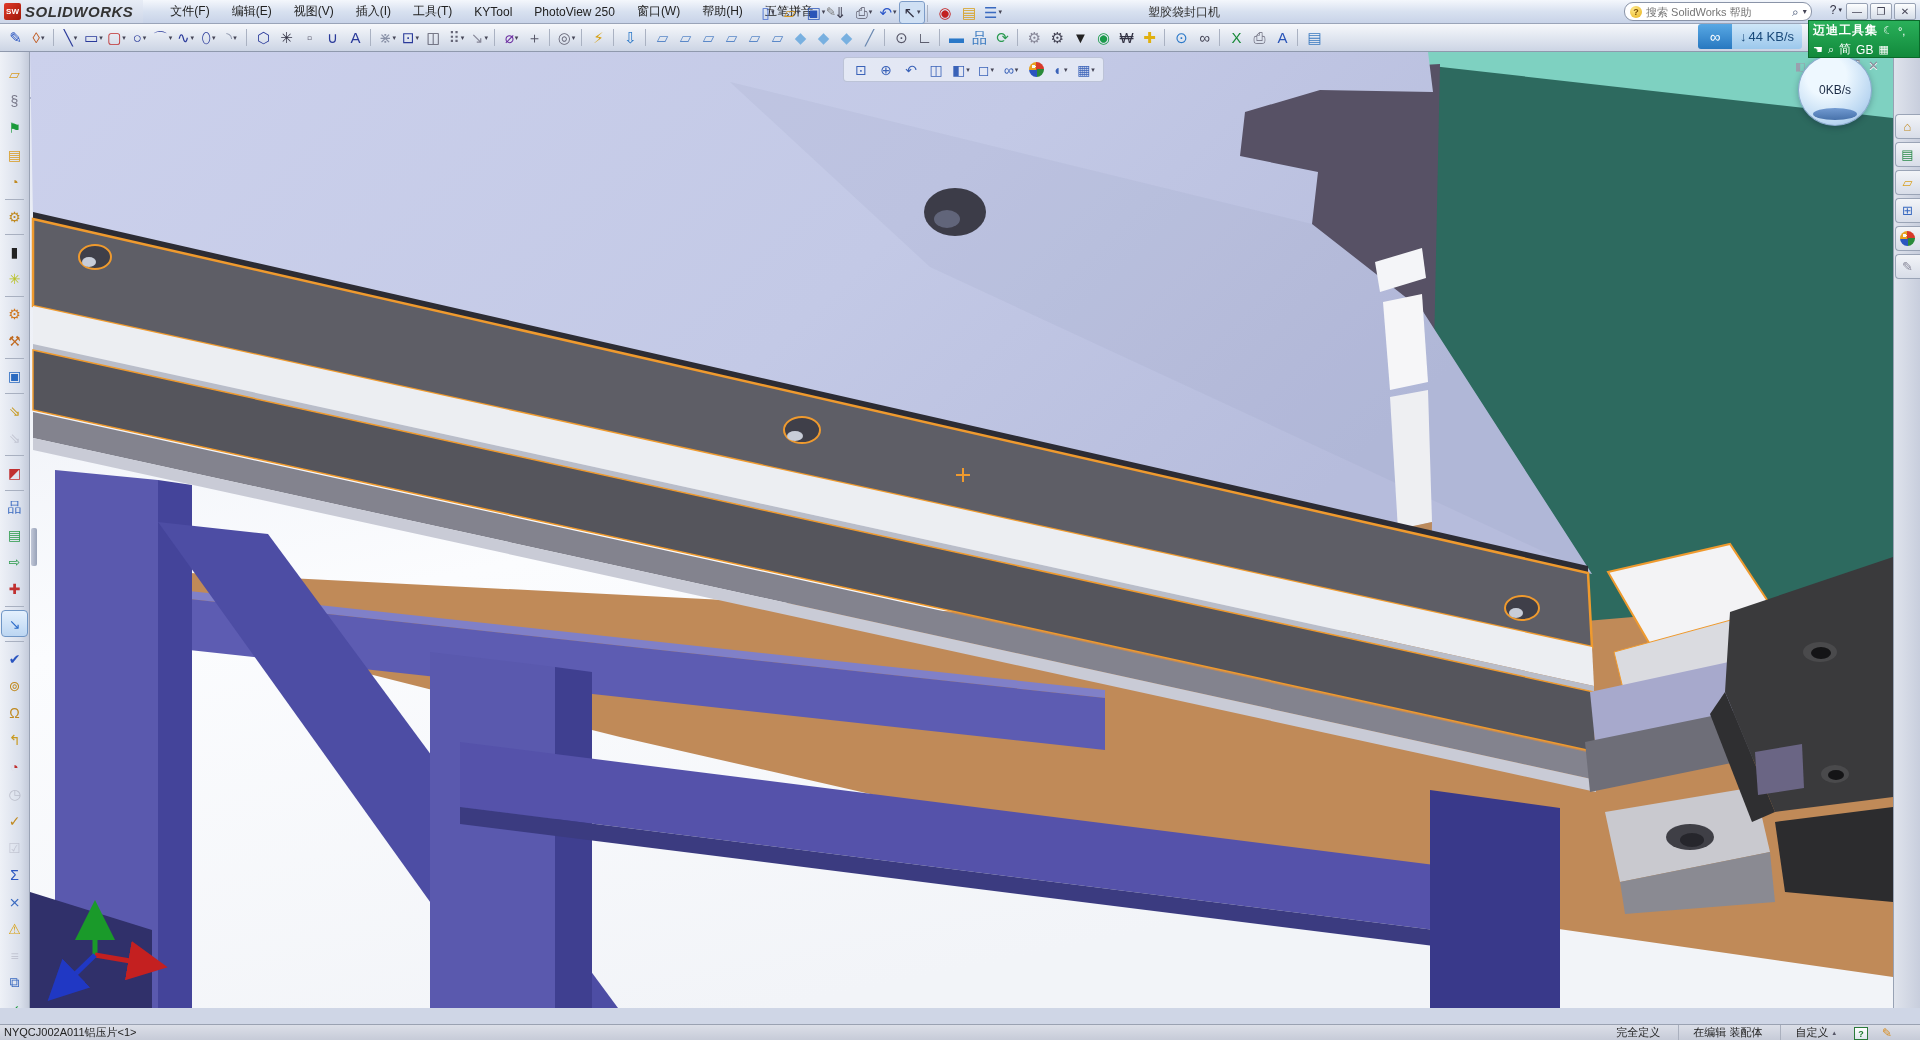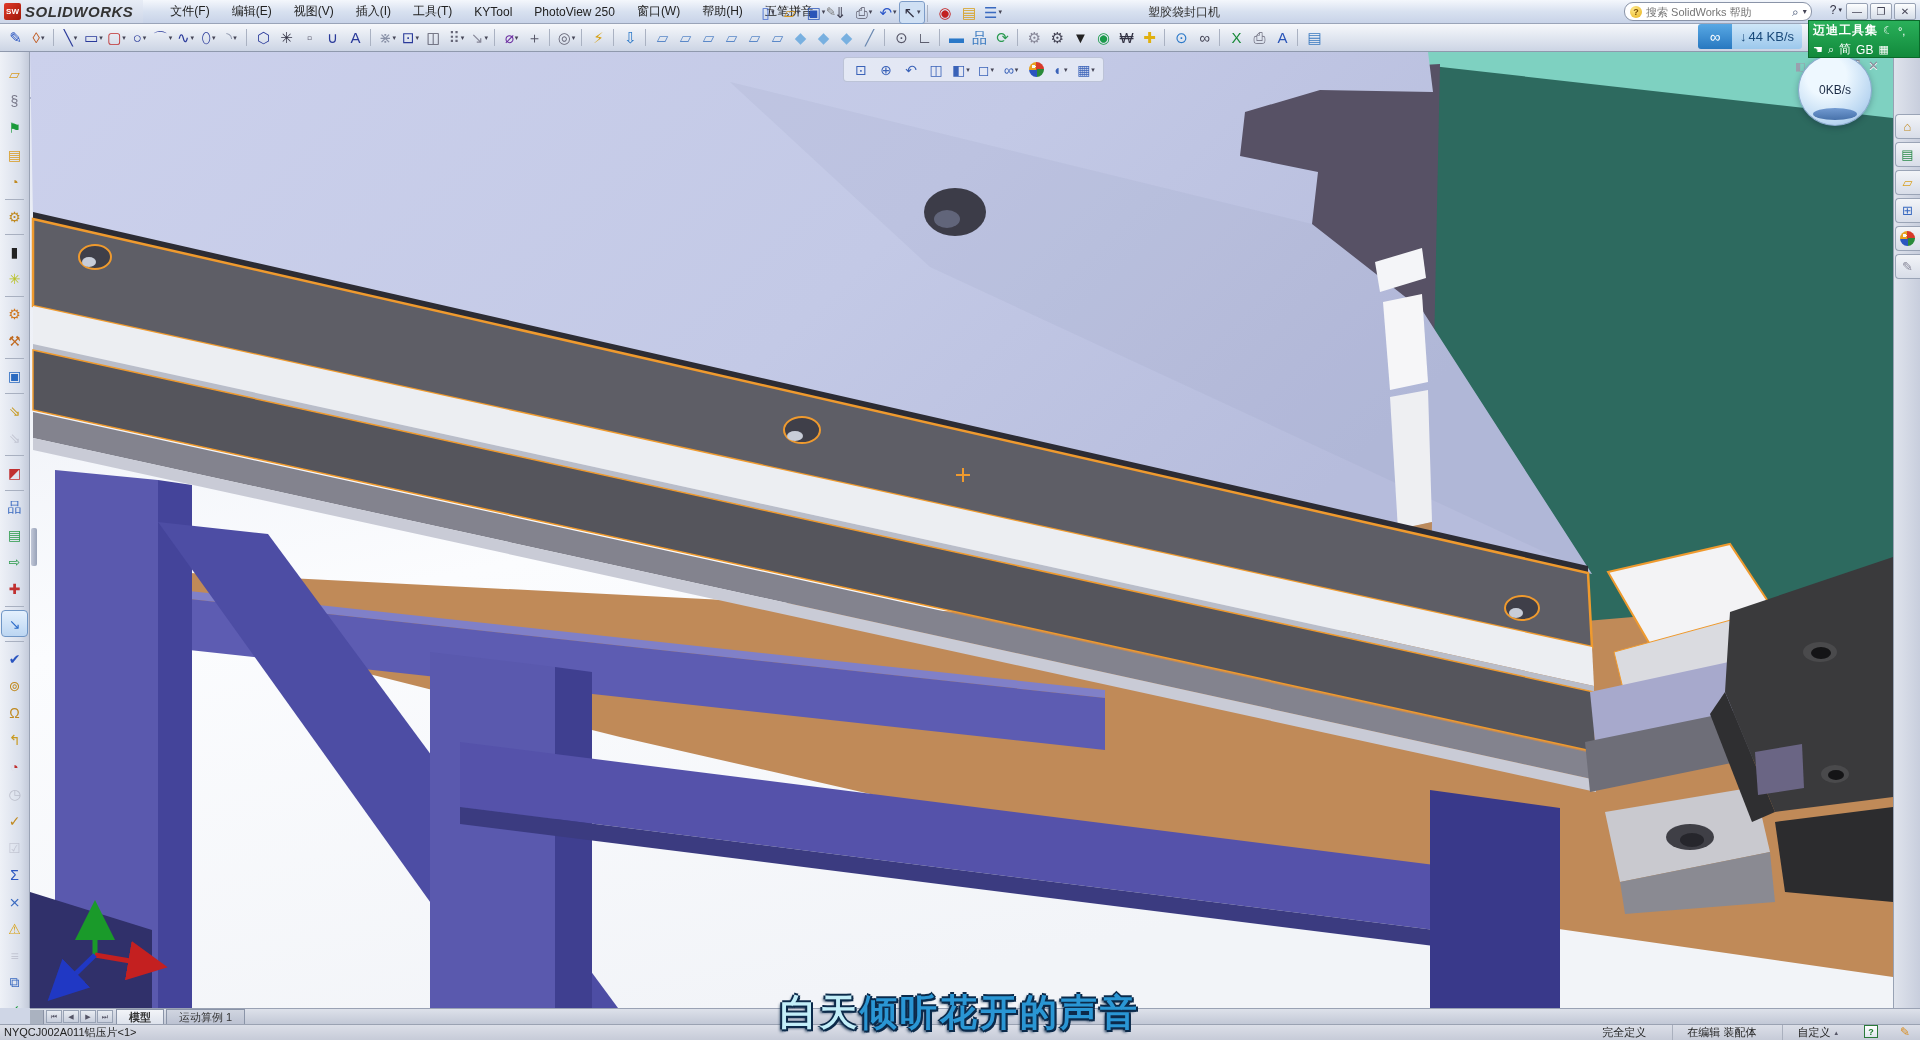--- a/index.html
+++ b/index.html
@@ -90,21 +90,21 @@
   .nav-btn { width:16px; height:13px; background:linear-gradient(#e8ecf2,#c8cedc); border:1px solid #98a2b4; font-size:7px; color:#556;
     display:flex; align-items:center; justify-content:center; margin-right:1px; }
   .doc-tab { padding:0 12px; height:15px; display:flex; align-items:center; border:1px solid #8a94a8; border-bottom:none;
     background:linear-gradient(#d0d5e0,#bcc2d2); color:#333; margin-left:2px; }
   .doc-tab.active { background:linear-gradient(#f2f4f8,#dde2ec); font-weight:bold; }
 
   
   #statusbar { position:absolute; left:0; top:1024px; width:1920px; height:16px;
     background:linear-gradient(#dcdfe8,#c6cbd8); border-top:1px solid #9aa2b2; display:flex; align-items:center;
     font-size:11px; color:#222; padding:0 4px; }
-  #status-right { position:absolute; right:10px; display:flex; align-items:flex-start; gap:12px; }
+  #status-right { position:absolute; right:28px; display:flex; align-items:flex-end; gap:4px; }
   .st-seg { padding:0 14px; border-left:1px solid #aab0be; display:flex; align-items:center; gap:4px; }
   #st-help { width:14px; height:13px; background:linear-gradient(#fff,#dfe6ee); border:1px solid #2a7a3a; color:#1a7a2a;
     font-size:9px; font-weight:bold; display:flex; align-items:center; justify-content:center; }
   #st-pencil { color:#d88a1a; font-size:12px; margin-left:10px; }
 
   
   #net-badge { position:absolute; left:1698px; top:24px; height:25px; display:flex; align-items:center; z-index:7; }
   #net-badge-icon { width:34px; height:25px; background:linear-gradient(#58a8e4,#2878c0); border-radius:3px 0 0 3px;
     color:#fff; font-size:15px; display:flex; align-items:center; justify-content:center; }
   #net-badge-text { height:25px; background:linear-gradient(#cfe6f8,#9cc8ec); color:#1a4a7a; font-size:13px; display:flex;
@@ -678,59 +678,29 @@
         <span class="glyph">⊞</span>
       </div>
       <div class="tp-tab colorball">
         <span class="glyph"></span>
       </div>
       <div class="tp-tab" style="color: rgb(136, 136, 153);">
         <span class="glyph">✎</span>
       </div>
     </div>
 
-  <div id="tabbar">
-    <div id="tab-corner"></div>
-    <div style="display:flex">
-
-    <div class="nav-btn">
-          <span>⏮</span>
-        </div>
-        <div class="nav-btn">
-          <span>◀</span>
-        </div>
-        <div class="nav-btn">
-          <span>▶</span>
-        </div>
-        <div class="nav-btn">
-          <span>⏭</span>
-        </div>
-      </div>
-    <div style="display:flex">
-
-    <div class="doc-tab active">
-          <span>模型</span>
-        </div>
-        <div class="doc-tab">
-          <span>运动算例 1</span>
-        </div>
-      </div>
-  </div>
 
   <div id="statusbar">
     <span>NYQCJ002A011铝压片&lt;1&gt;</span>
     <div id="status-right">
       <span class="st-seg" style="border-left:none">完全定义</span>
       <span class="st-seg">在编辑 装配体</span>
       <span class="st-seg">
         <span>自定义</span>
         <span style="font-size:7px;color:#556">▴</span>
       </span>
       <span id="st-help">?</span>
       <span id="st-pencil">✎</span>
     </div>
   </div>
 
-  <div id="subtitle">
-    <span class="sung">白天</span><span class="unsung">倾听花开的声音</span>
-  </div>
 
 </div>
 
 </body></html>

